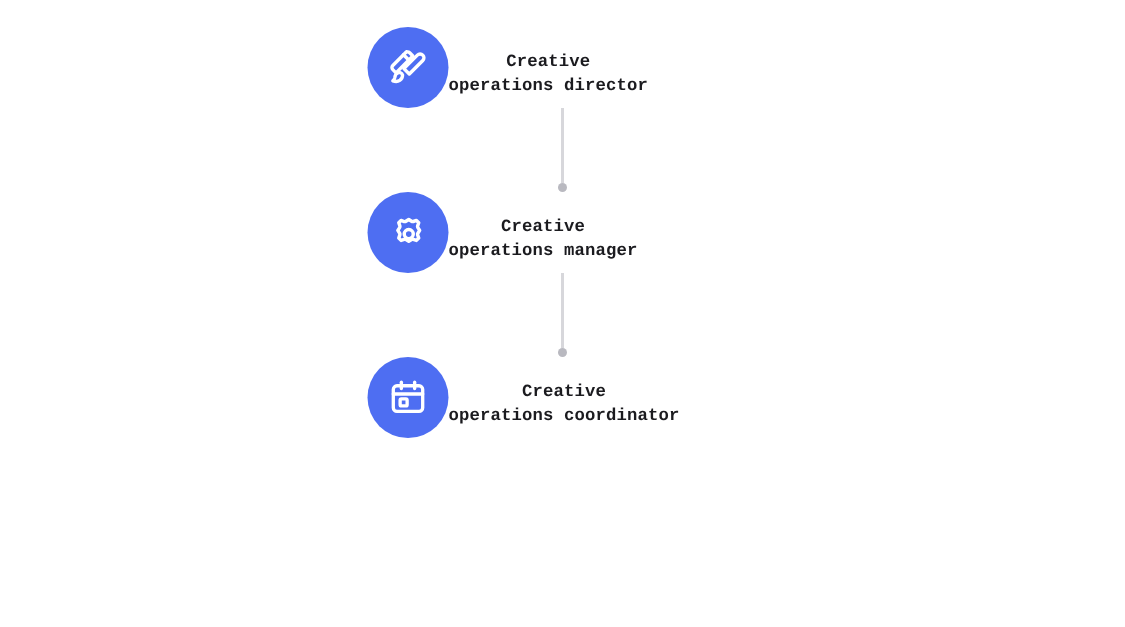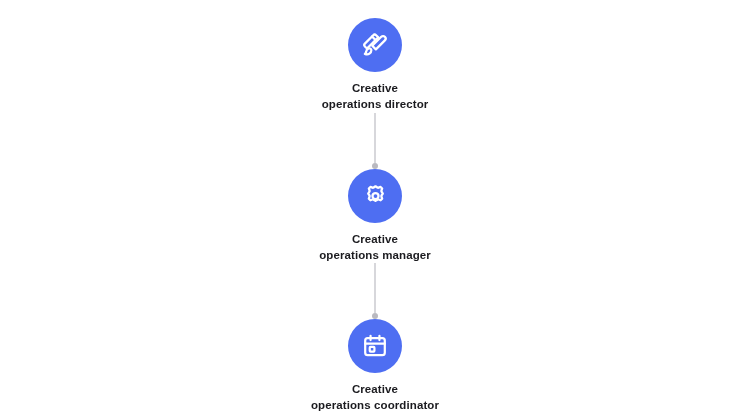--- a/index.html
+++ b/index.html
@@ -26,23 +26,24 @@
     width: 750px;
     height: 418px;
     display: flex;
     flex-direction: column;
     align-items: center;
   }
 
   
   .node {
     display: flex;
-    flex-direction: column;
+    flex-direction: row;
     align-items: center;
     width: 260px;
+    font-family: Liberation Mono, monospace;
   }
   .node-circle {
     width: 54px;
     height: 54px;
     border-radius: 50%;
     background: #4e6ef2;
     display: flex;
     align-items: center;
     justify-content: center;
     flex: 0 0 auto;

